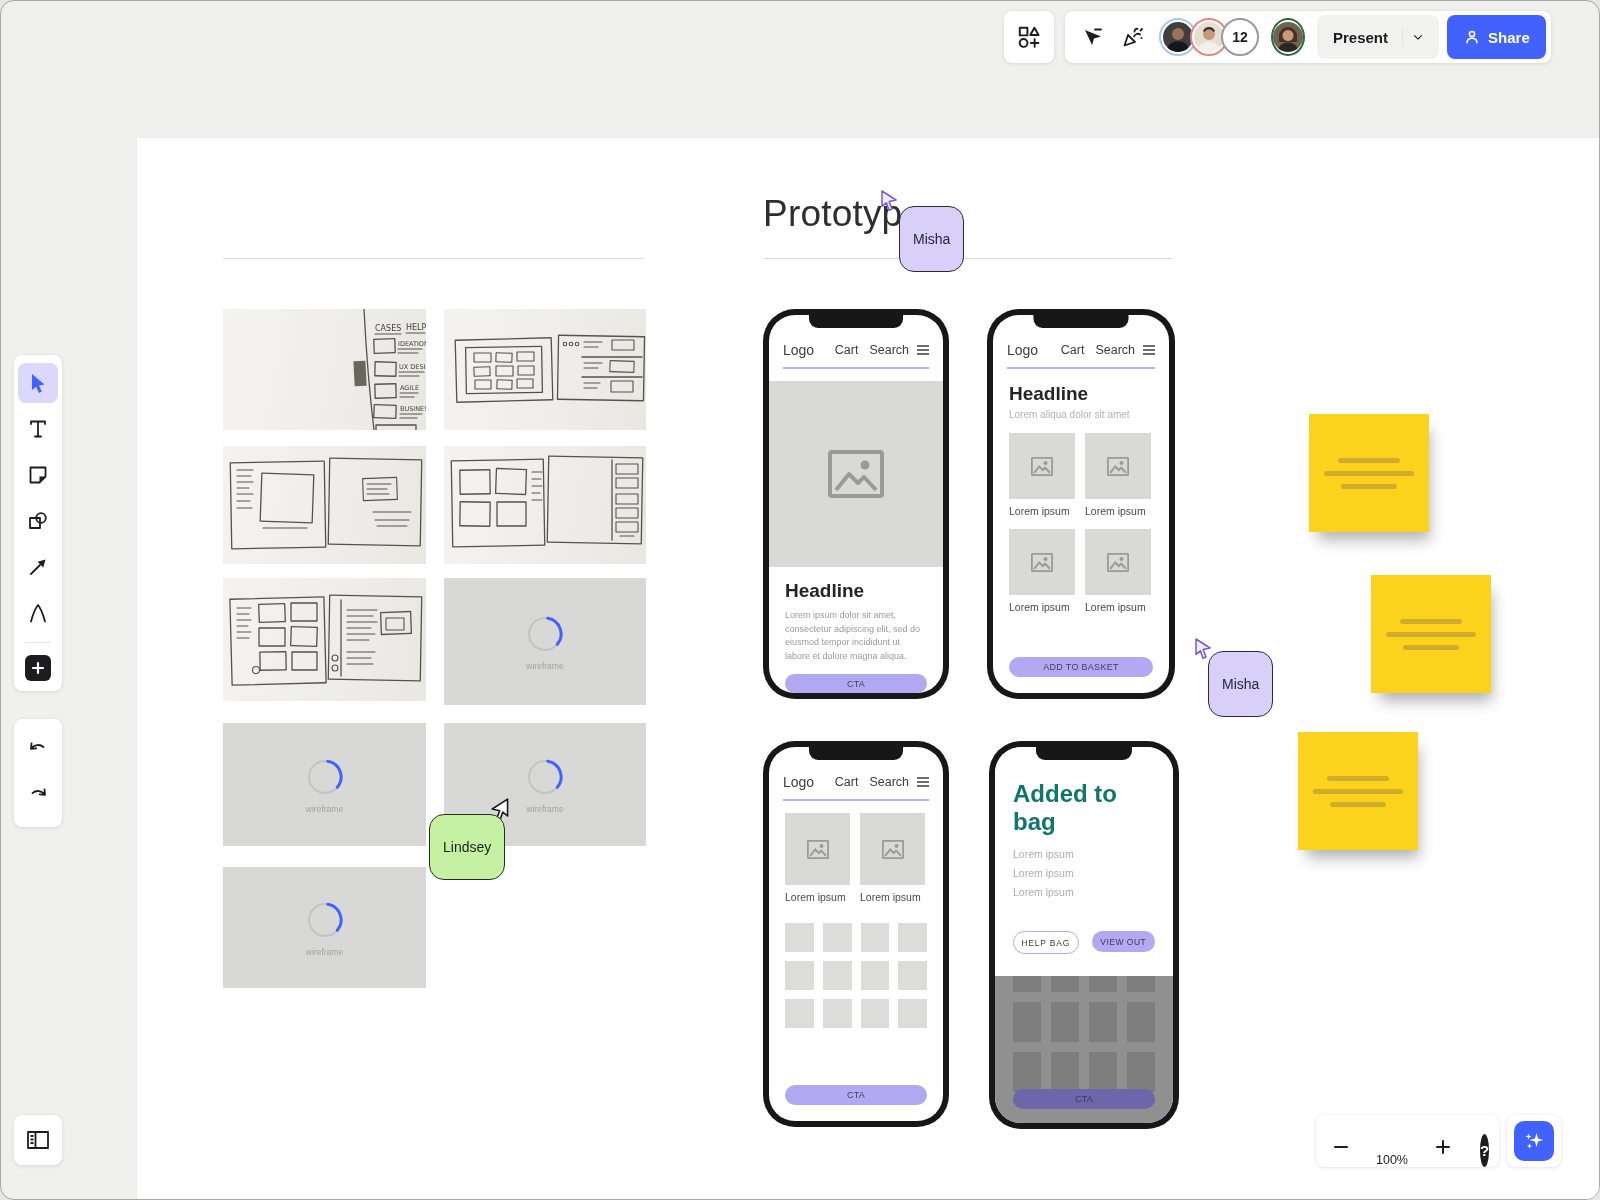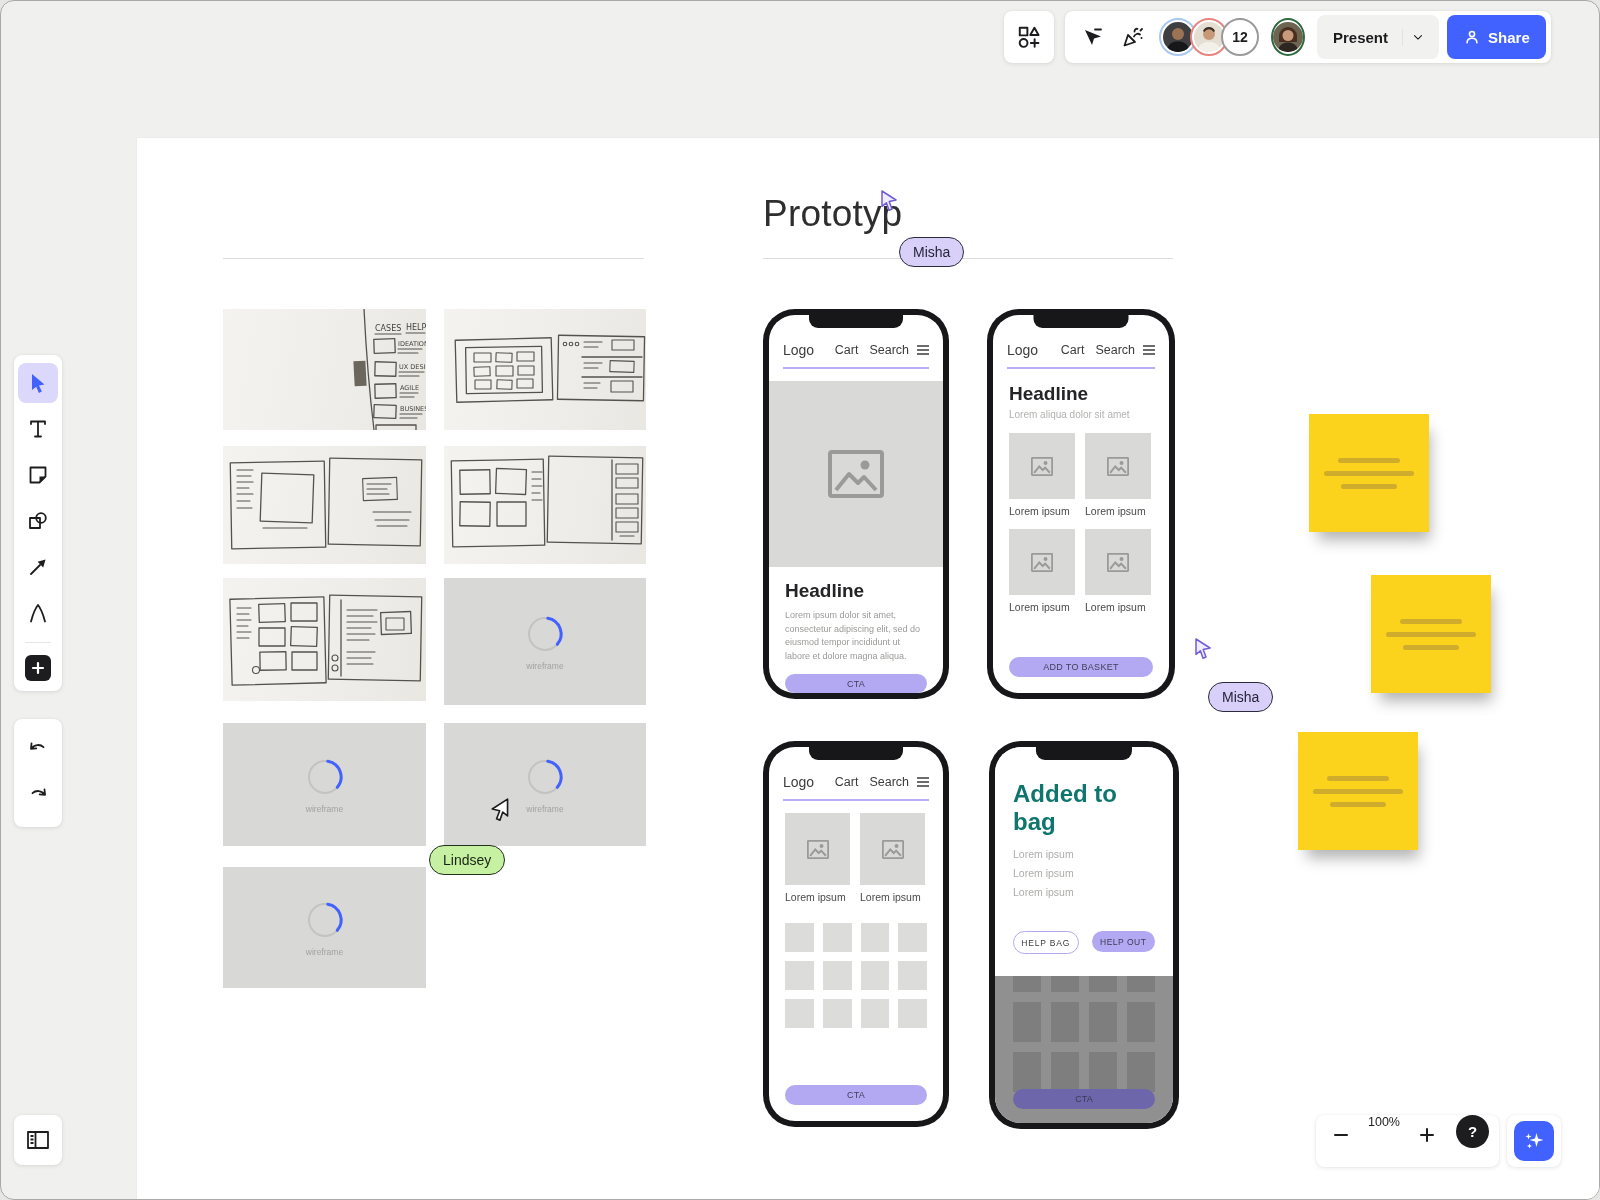--- a/index.html
+++ b/index.html
@@ -31,21 +31,21 @@
   .share-btn .lbl{font-size:15px;font-weight:700;color:#fff;}
   
   .tools{left:13px;top:354px;width:48px;padding:5px 0 8px;display:flex;flex-direction:column;align-items:center;}
   .tool{width:40px;height:40px;margin:3px 0;display:flex;align-items:center;justify-content:center;border-radius:8px;}
   .tool.active{background:#dcd8fb;}
   .tool-div{width:26px;height:1px;background:#e6e6e4;margin:6px 0;}
   .plusbtn{width:26px;height:26px;background:#1d1d1f;border-radius:6px;display:flex;align-items:center;justify-content:center;margin:6px 0 2px;}
   .undoredo{left:13px;top:718px;width:48px;padding:8px 0;display:flex;flex-direction:column;align-items:center;}
   .frames-card{left:13px;top:1114px;width:48px;height:50px;display:flex;align-items:center;justify-content:center;}
   
-  .zoomcard{left:1315px;top:1114px;width:183px;height:52px;display:flex;align-items:flex-start;padding:0 10px;box-sizing:border-box;gap:10px;}
+  .zoomcard{left:1315px;top:1114px;width:183px;height:52px;display:flex;align-items:flex-end;padding:0 10px;box-sizing:border-box;gap:18px;}
   .zoom-level{font-size:12.5px;color:#1d1d1f;min-width:36px;text-align:center;}
   .helpbtn{width:33px;height:33px;border-radius:50%;background:#1d1d1f;color:#fff;display:flex;align-items:center;justify-content:center;
     font-size:15px;font-weight:700;margin-left:4px;}
   .aicard{left:1506px;top:1114px;width:54px;height:52px;display:flex;align-items:center;justify-content:center;}
   .aibtn{width:40px;height:40px;background:#4262ff;border-radius:10px;display:flex;align-items:center;justify-content:center;}
   
   .board{position:absolute;left:135px;top:136px;right:0;bottom:0;background:#fff;border-left:1px solid #ececea;border-top:1px solid #ececea;}
   .abs{position:absolute;}
   .h1{font-size:37px;font-weight:400;color:#2e2e2e;letter-spacing:.2px;}
   .hr{height:1px;background:#dcdcda;}
@@ -55,22 +55,22 @@
   .sketch .ln{fill:none;stroke:#55524e;stroke-width:1.3;stroke-linecap:round;stroke-linejoin:round;}
   .sketch .thin{stroke-width:1.1;}
   .sketch text{font-family:"DejaVu Sans",sans-serif;fill:#45423e;}
   .loadbox{position:absolute;background:#d8d8d6;display:flex;flex-direction:column;align-items:center;justify-content:center;}
   .loadbox .cap{font-size:8.5px;color:#a2a2a0;margin-top:5px;}
   
   .sticky{position:absolute;width:120px;height:118px;background:#fcd31c;box-shadow:5px 12px 14px -4px rgba(0,0,0,.30);
     display:flex;flex-direction:column;align-items:center;justify-content:center;gap:8px;}
   .sticky .l{height:5px;border-radius:3px;background:#d0ac2d;}
   
-  .cursor-pill{position:absolute;height:28px;display:flex;align-items:center;padding:0 13px;border-radius:15px;
-    font-size:14px;font-weight:500;white-space:nowrap;margin-top:31px;}
+  .cursor-pill{position:absolute;height:28px;display:flex;align-items:center;padding:18px 13px;border-radius:15px;
+    font-size:14px;font-weight:500;white-space:nowrap;}
   .pill-misha{background:#d8d0f8;border:1.5px solid #2b2b3d;color:#26263a;}
   .pill-lindsey{background:#c6f1a2;border:1.5px solid #22301b;color:#182313;}
   
   .phone{position:absolute;background:#17171a;border-radius:32px;padding:6px;box-sizing:border-box;}
   .pscreen{width:100%;height:100%;background:#fff;border-radius:26px;overflow:hidden;position:relative;display:flex;flex-direction:column;}
   .notch{position:absolute;top:0;left:50%;transform:translateX(-50%);width:54%;height:13px;background:#17171a;border-radius:0 0 9px 9px;z-index:5;}
   .pnav{margin:27px 14px 0;display:flex;align-items:center;font-size:12.5px;color:#3c3c3e;}
   .pnav .plogo{font-size:14px;flex:1;}
   .pnav .pitem{margin-left:11px;}
   .pnav .pburger{margin-left:8px;}
@@ -379,21 +379,21 @@
   <div class="phone" style="left:988px;top:740px;width:190px;height:388px;">
     <div class="pscreen">
       <div class="notch"></div>
       <div class="sheet">
         <div class="p4-title">Added to bag</div>
         <div class="p4-line" style="margin-top:12px;">Lorem ipsum</div>
         <div class="p4-line">Lorem ipsum</div>
         <div class="p4-line">Lorem ipsum</div>
         <div class="p4-btns">
           <div class="btn-outline">HELP BAG</div>
-          <div class="btn-fill">HELP OUT</div>
+          <div class="btn-fill">VIEW OUT</div>
         </div>
       </div>
       <div class="dim">
         <div class="sqgrid" style="gap:10px;margin-top:-12px;">
           <div class="dimsq" style="height:28px;"></div>
             <div class="dimsq" style="height:28px;"></div>
             <div class="dimsq" style="height:28px;"></div>
             <div class="dimsq" style="height:28px;"></div>
           <div class="dimsq" style="height:40px;"></div>
             <div class="dimsq" style="height:40px;"></div>

